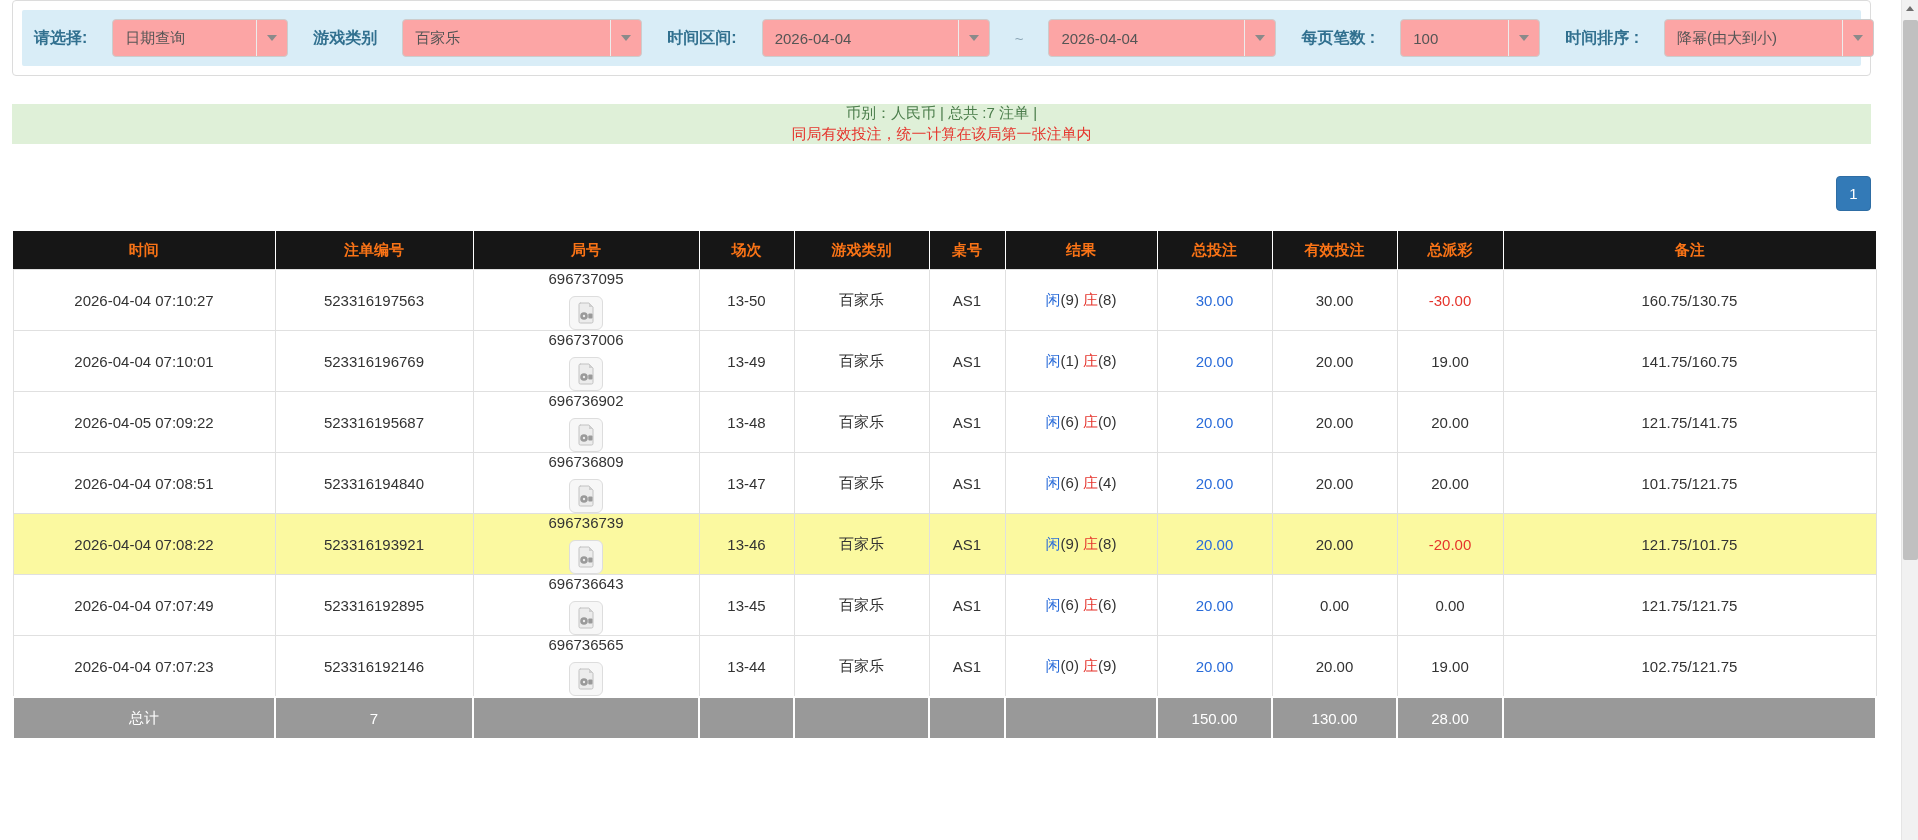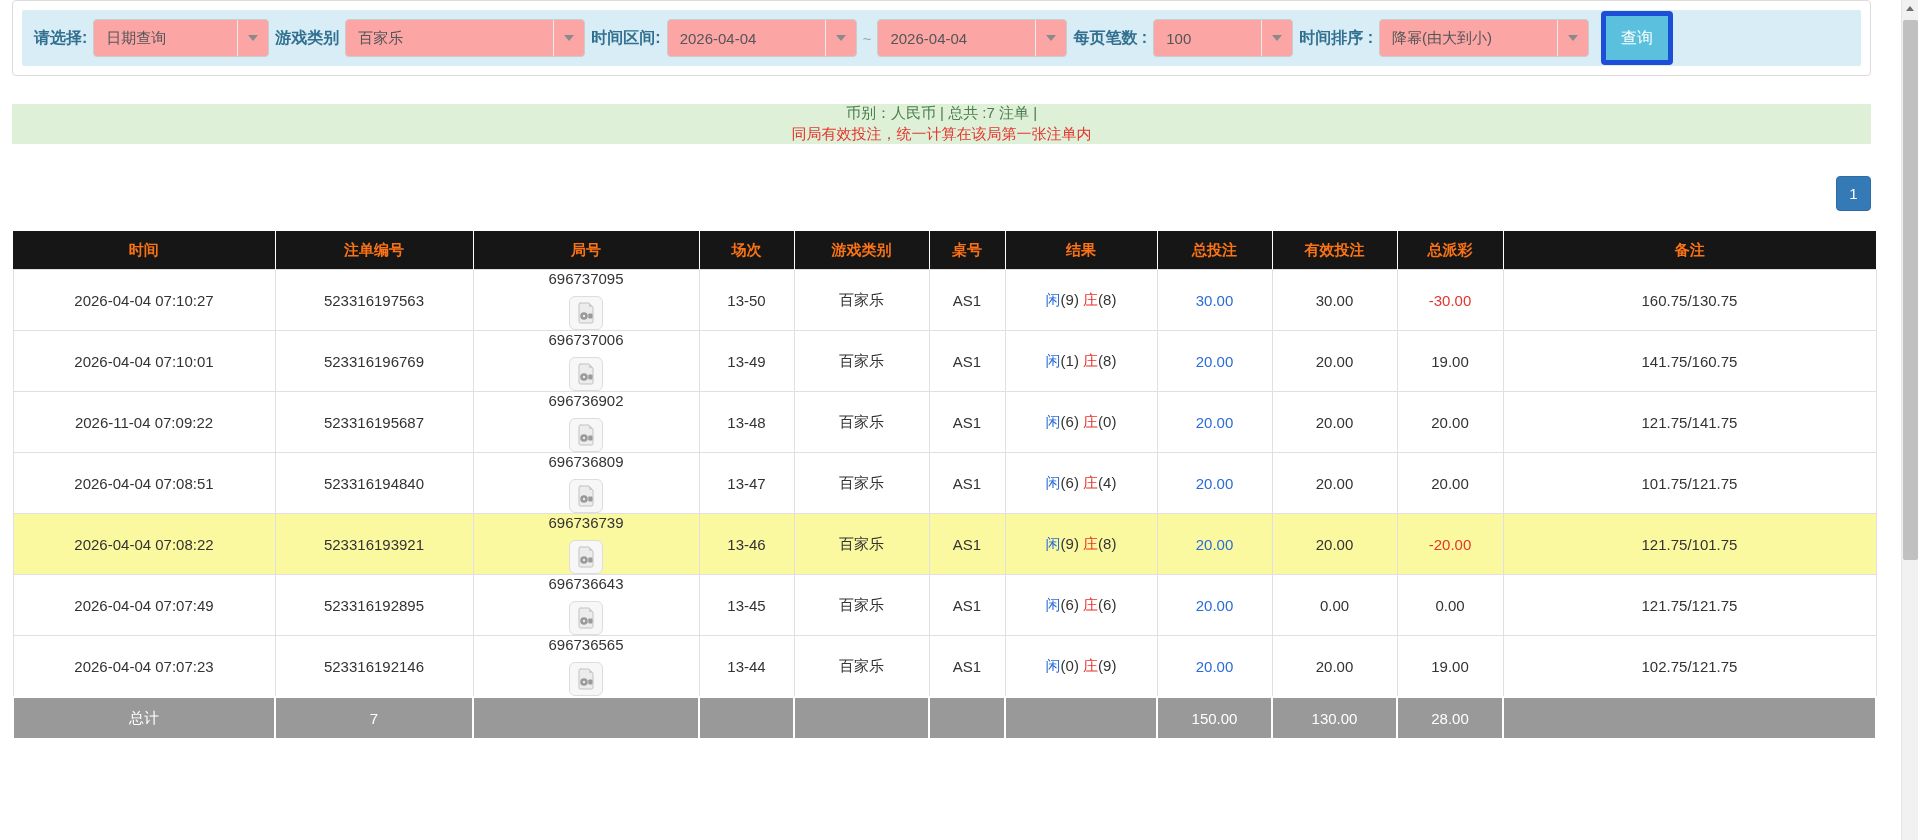--- a/index.html
+++ b/index.html
@@ -8,32 +8,32 @@
     font-family:"Liberation Sans","DejaVu Sans",sans-serif;overflow:hidden;color:#333;
   }
   .content{position:absolute;left:12px;right:47px;top:0;}
 
   
   .page-title{font-size:25px;font-weight:400;color:#262626;margin:10px 0 13px 2px;}
 
   
   .filter-panel{border:1px solid #dcdcdc;border-radius:4px;background:#fff;padding:9px;}
   .filter-bar{background:var(--filterbar-bg,#d9edf7);height:56px;display:flex;align-items:center;
-    padding:0 12px;gap:6px;border-radius:2px;}
+    padding:0 12px;gap:25px;border-radius:2px;}
   .flabel{font-weight:bold;color:var(--label-blue,#31708f);font-size:16px;white-space:nowrap;}
   .tilde{color:#8aa5b5;font-size:15px;}
   .sel{background:#fca5a5;border:1px solid #ccc;border-radius:4px;height:38px;display:flex;
     align-items:center;justify-content:space-between;padding-left:12px;color:#555;font-size:15px;
     box-sizing:border-box;cursor:pointer;flex:none;}
   .sel-text{white-space:nowrap;overflow:hidden;}
   .caret-box{width:30px;align-self:stretch;display:flex;align-items:center;justify-content:center;
     border-left:1px solid #ececec;}
   .caret{width:0;height:0;border-left:5px solid transparent;border-right:5px solid transparent;
     border-top:6px solid #8a8a8a;}
-  .w1{width:176px}.w2{width:240px}.w3{width:190px}.w4{width:140px}.w5{width:210px}
+  .w1{width:176px}.w2{width:240px}.w3{width:228px}.w4{width:140px}.w5{width:210px}
   .query-btn{height:54px;min-width:64px;padding:0 15px;background:var(--button-bg,#5bc0de);
     color:#fff;border:5px solid #1d4ed8;border-radius:4px;font-size:16px;cursor:pointer;
     font-family:inherit;margin-left:6px;}
 
   
   .summary-bar{margin-top:28px;background:var(--summary-bg,#dff0d8);height:40px;display:flex;
     align-items:center;justify-content:space-between;padding:0 15px;font-size:15px;flex-direction:column;}
   .summary-left{color:var(--summary-text,#4b7d4b);}
   .summary-right{color:var(--note-red,#e5342c);}
 
@@ -208,21 +208,21 @@
             <td>13-49</td>
             <td>百家乐</td>
             <td>AS1</td>
             <td><span class="blue">闲</span><span>(1)</span> <span class="red">庄</span><span>(8)</span></td>
             <td><span class="blue">20.00</span></td>
             <td>20.00</td>
             <td>19.00</td>
             <td>141.75/160.75</td>
           </tr>
           <tr class="data-row">
-            <td>2026-11-04 07:09:22</td>
+            <td>2026-04-05 07:09:22</td>
             <td>523316195687</td>
             <td><span class="round-wrap">
                 <span>696736902</span>
                 <button class="video-btn">
                   <svg width="20" height="22" viewBox="0 0 20 22">
                     <path d="M4 1 h9 l4 4 v14.5 a1.5 1.5 0 0 1 -1.5 1.5 h-11 a1.5 1.5 0 0 1 -1.5 -1.5 v-17 a1.5 1.5 0 0 1 1.5 -1.5 z" fill="#ececec" stroke="#c2c2c2"></path>
                     <path d="M13 1 l4 4 h-4 z" fill="#cfcfcf"></path>
                     <circle cx="8" cy="14" r="3.8" fill="#9a9a9a"></circle>
                     <circle cx="8" cy="14" r="1.2" fill="#ececec"></circle>
                     <rect x="12.3" y="11.6" width="4.2" height="4.8" rx="1" fill="#9a9a9a"></rect>

